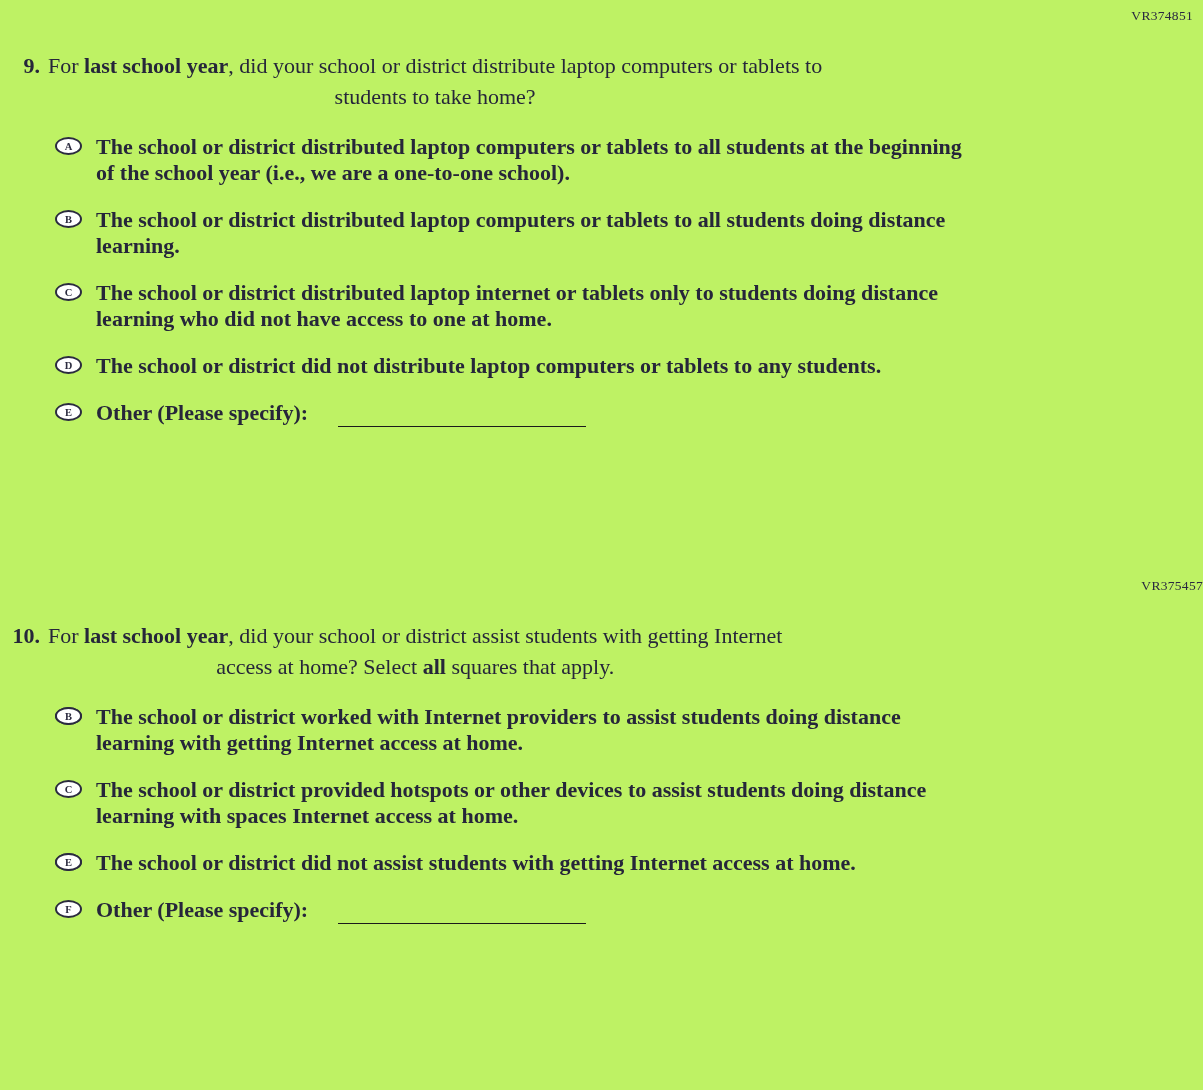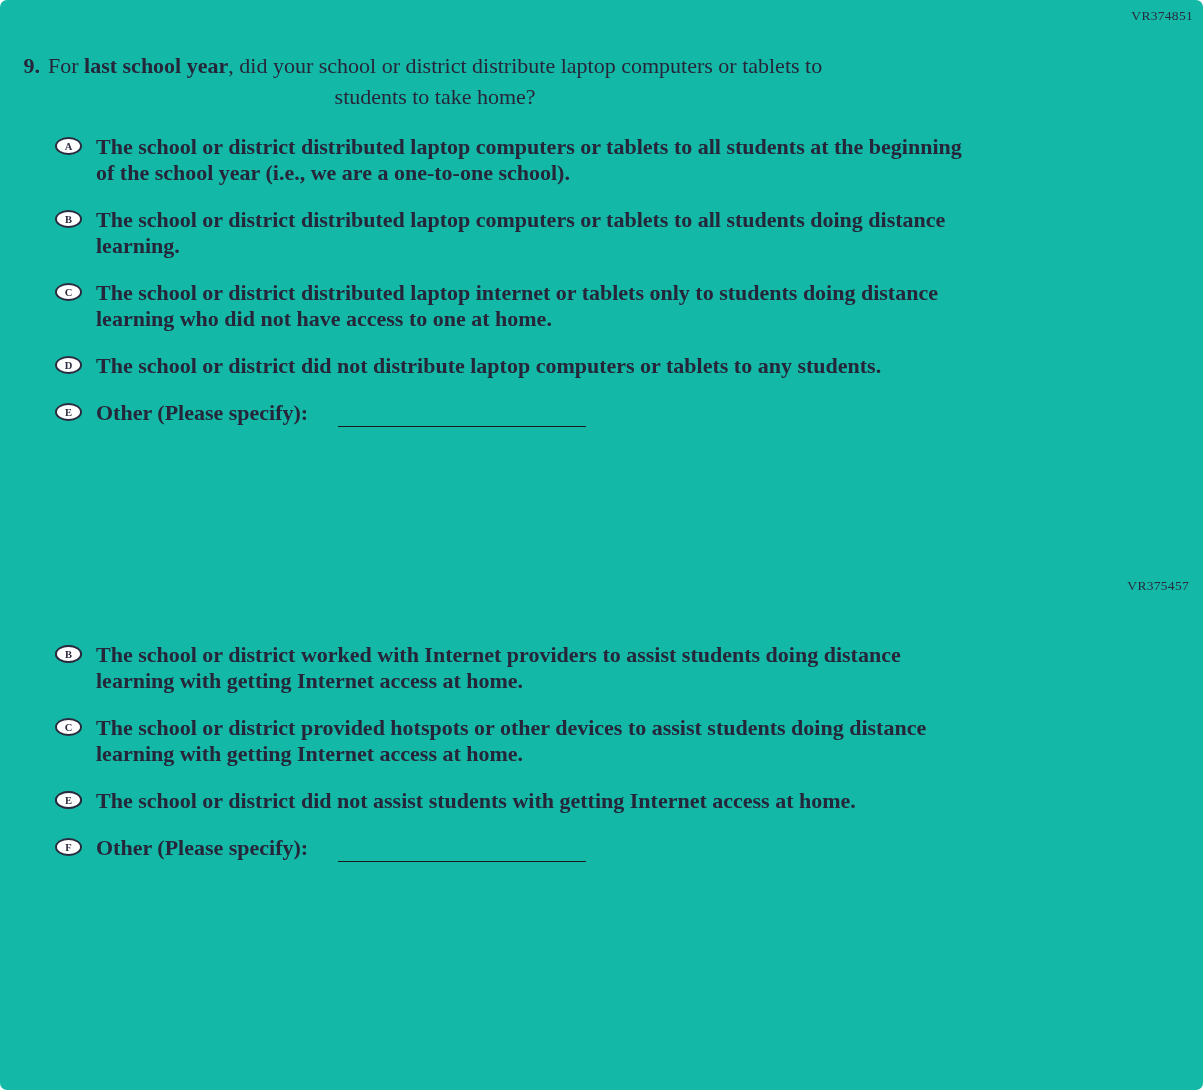--- a/index.html
+++ b/index.html
@@ -1,33 +1,32 @@
 <!DOCTYPE html>
 <html><head>
 <meta charset="utf-8">
 <style>
   html, body { margin: 0; padding: 0; background: #ffffff; }
   .page {
     position: relative;
     width: 1203px;
     height: 1090px;
-    background: #14b8a6;
+    background: #bef264;
     font-family: "Liberation Serif", "DejaVu Serif", serif;
     color: #26263a;
     overflow: hidden;
-    border-radius: 7px;
   }
   .form-code {
     position: absolute;
     font-size: 13.5px;
     letter-spacing: 0.3px;
     color: #2a2a40;
   }
   .code-q9  { top: 8px;   right: 10px; }
-  .code-q10 { top: 578px; right: 14px;  }
+  .code-q10 { top: 578px; right: 0;  }
 
   .q-section { position: absolute; left: 0; width: 1203px; }
   .q9  { top: 50px; }
   .q10 { top: 620px; }
 
   .q-head { display: flex; font-size: 22px; line-height: 31px; }
   .q-num {
     flex: 0 0 48px;
     text-align: right;
     font-weight: bold;
@@ -124,39 +123,44 @@
             <span class="bubble-letter">E</span>
           </span>
         <span class="option-text">Other (Please specify):</span><span class="blank"></span>
       </div>
     </div>
   </section>
 
   <div class="form-code code-q10">VR375457</div>
 
   <section class="q-section q10">
+    <div class="q-head">
+      <div class="q-num">10.</div>
+      <div class="q-prompt"><span>For </span><b>last school year</b><span>, did your school or district assist students with getting Internet
+access at home? Select </span><b>all</b><span> squares that apply.</span></div>
+    </div>
     <div class="options">
       <div class="option">
         <span class="bubble">
             <span class="bubble-letter">A</span>
           </span>
       </div>
       <div class="option">
         <span class="bubble">
             <span class="bubble-letter">B</span>
           </span>
         <span class="option-text">The school or district worked with Internet providers to assist students doing distance
 learning with getting Internet access at home.</span>
       </div>
       <div class="option">
         <span class="bubble">
             <span class="bubble-letter">C</span>
           </span>
         <span class="option-text">The school or district provided hotspots or other devices to assist students doing distance
-learning with getting Internet access at home.</span>
+learning with spaces Internet access at home.</span>
       </div>
       <div class="option">
         <span class="bubble">
             <span class="bubble-letter">D</span>
           </span>
       </div>
       <div class="option">
         <span class="bubble">
             <span class="bubble-letter">E</span>
           </span>

